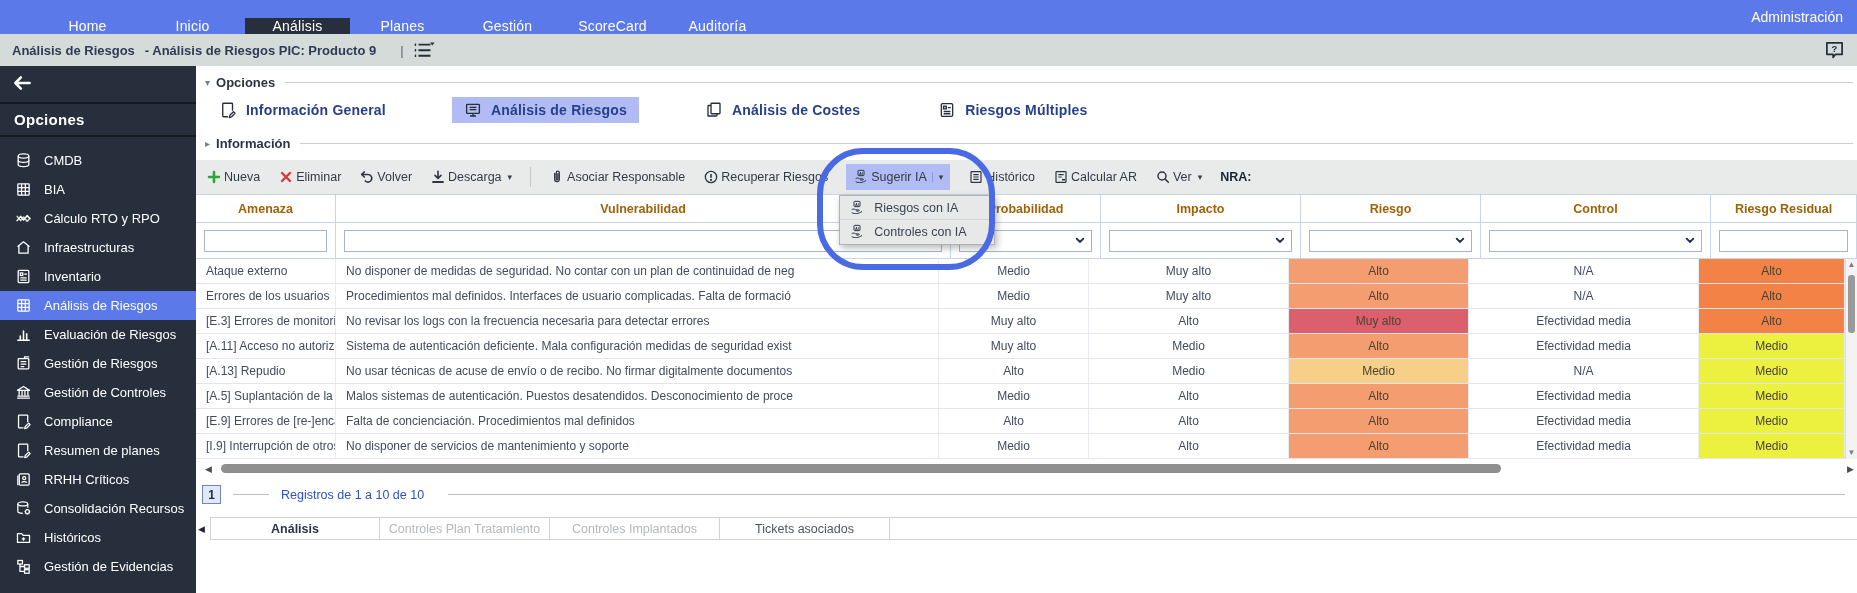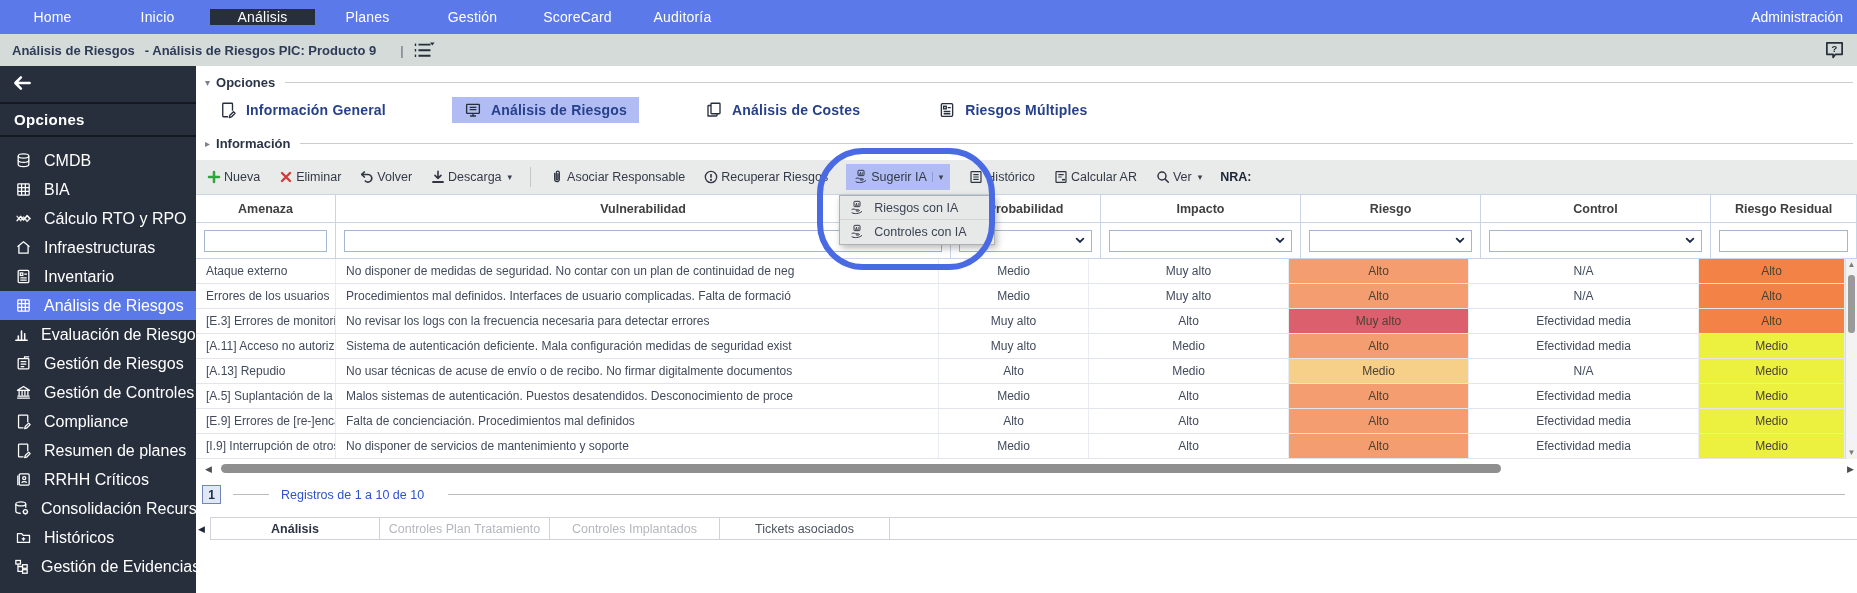--- a/index.html
+++ b/index.html
@@ -20,21 +20,21 @@
   .bc-help { margin-left:auto; width:21px; height:20px; color:#272e3c; }
 
   .bodyrow { display:flex; height:559px; }
 
   
   .sidebar { width:196px; background:#272e3c; color:#fff; flex-shrink:0; overflow:hidden; }
   .sb-back { padding:9px 0 2px 13px; height:32px; }
   .sb-back svg { width:19px; height:16px; cursor:pointer; }
   .sb-title { font-size:15px; font-weight:bold; padding:7px 14px; border-top:2px solid #141821; border-bottom:2px solid #141821; margin-top:4px; letter-spacing:.3px; }
   .sb-items { margin-top:9px; }
-  .sb-item { height:29px; display:flex; align-items:center; padding-left:13px; font-size:16px; cursor:pointer; white-space:nowrap; }
+  .sb-item { height:29px; display:flex; align-items:center; padding-left:13px; font-size:13px; cursor:pointer; white-space:nowrap; }
   .sb-item.active { background:#5b79e8; }
   .sb-icon { width:20px; height:18px; margin-right:11px; display:flex; align-items:center; justify-content:center; }
   .sb-icon svg { width:17px; height:17px; }
 
   
   .content { flex:1; min-width:0; position:relative; background:#fff; }
   .sec-header { display:flex; align-items:center; font-size:13px; font-weight:bold; color:#2b3347; padding-left:9px; }
   .sec-header .tri { color:#7a7f88; font-size:10px; margin-right:6px; font-weight:normal; }
   .sec-header .rule { flex:1; height:1px; background:#c9cdcf; margin:0 4px 0 10px; }
   .sec-opciones { margin-top:7px; height:19px; }
@@ -55,21 +55,21 @@
   .tb-btn.hl .tb-caret { border-left:1px solid #8d99da; padding-left:6px; margin-left:3px; }
 
   .dropdown { position:absolute; top:calc(100% + 5px); left:-7px; width:156px; background:#e7e9e9; border:1px solid #aeb2b6; box-shadow:2px 3px 7px rgba(0,0,0,.28); z-index:30; }
   .dd-item { display:flex; align-items:center; gap:9px; height:24px; padding:0 9px; border-bottom:1px solid #d2d5d7; font-size:12.5px; color:#3c4352; cursor:pointer; }
   .dd-item:last-child { border-bottom:none; }
   .dd-item svg { width:16px; height:16px; color:#2f3542; }
   .annotation { position:absolute; left:-29px; top:-16px; width:178px; height:122px; border:6px solid #4a6ae4; border-radius:46px; pointer-events:none; z-index:40; }
 
   
   .table { border-top:1px solid #c9d4e6; }
-  .thead { display:flex; height:28px; border-bottom:1px solid #c9d4e6; font-weight:bold; font-size:12.5px; color:#404040; }
+  .thead { display:flex; height:28px; border-bottom:1px solid #c9d4e6; font-weight:bold; font-size:12.5px; color:#a16207; }
   .th { display:flex; align-items:center; justify-content:center; border-right:1px solid #c9d4e6; flex-shrink:0; }
   .filter-row { display:flex; height:36px; border-bottom:1px solid #c9d4e6; }
   .fcell { display:flex; align-items:center; border-right:1px solid #c9d4e6; padding:0 8px; flex-shrink:0; }
   .finput { width:100%; height:22px; border:1px solid #a3b8ce; background:#fff; font-family:inherit; font-size:12px; padding:0 5px; color:#2b3347; }
   .fselect { width:100%; height:22px; border:1px solid #a3b8ce; background:#fff; display:flex; align-items:center; justify-content:flex-end; padding-right:6px; cursor:pointer; }
   .fselect svg { width:10px; height:7px; color:#1d2b49; }
   .rows-wrap { display:flex; }
   .rows { flex:1; min-width:0; }
   .trow { display:flex; height:25px; border-bottom:1px solid #e2e6ec; font-size:12px; color:#424b5c; }
   .cell { display:flex; align-items:center; border-right:1px solid #e9ecf0; flex-shrink:0; overflow:hidden; }
@@ -102,21 +102,21 @@
   .bt-cell.active { font-weight:bold; color:#2b3347; }
   .bt-cell.muted { color:#b4b7bc; }
   .bt-fill { flex:1; }
 </style>
 </head>
 <body>
 
 <div class="screen">
 
   <div class="navbar">
-    <div id="nav-items" style="display:flex;align-items:center;">
+    <div id="nav-items" style="display:flex;align-items:flex-end;margin-left:35px;">
         <div class="nav-item">Home</div>
         <div class="nav-item">Inicio</div>
         <div class="nav-item active">Análisis</div>
         <div class="nav-item">Planes</div>
         <div class="nav-item">Gestión</div>
         <div class="nav-item">ScoreCard</div>
         <div class="nav-item">Auditoría</div>
       </div>
     <div class="nav-admin">Administración</div>
   </div>

